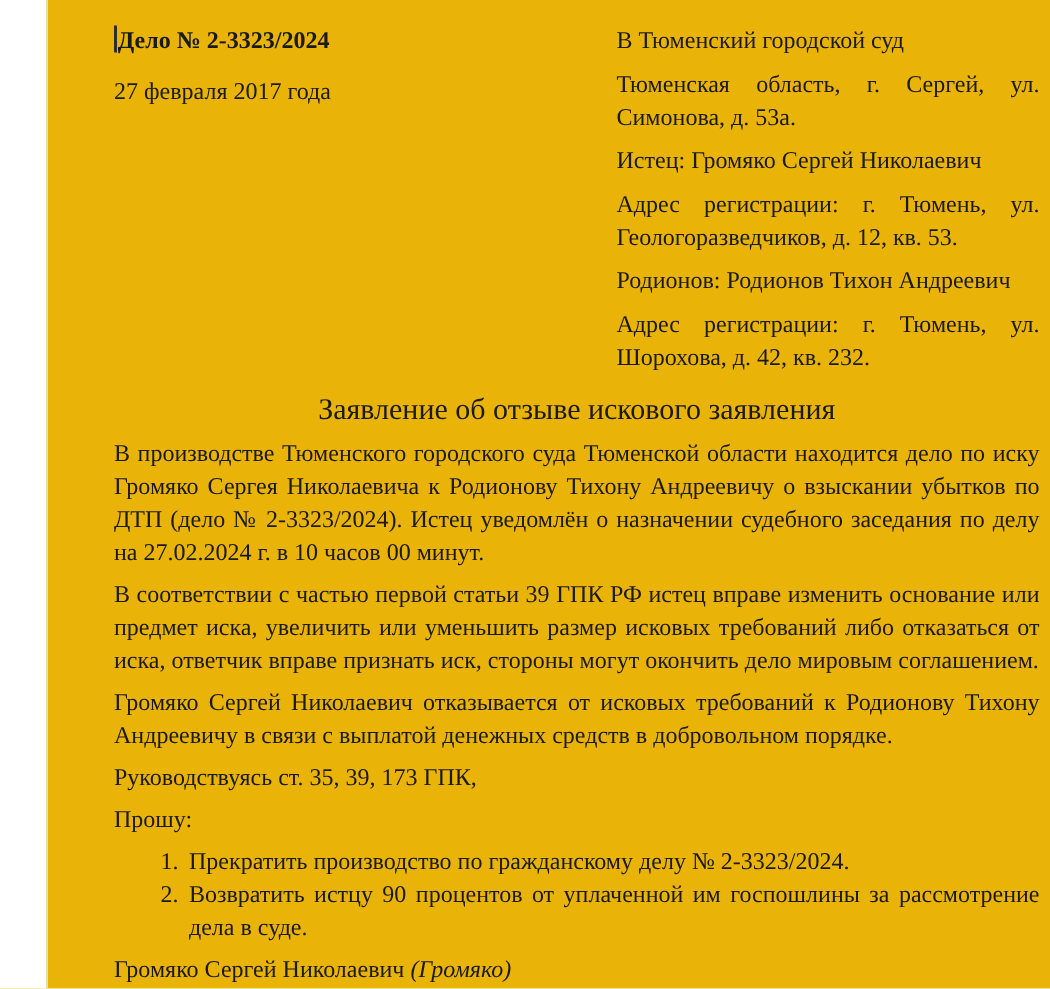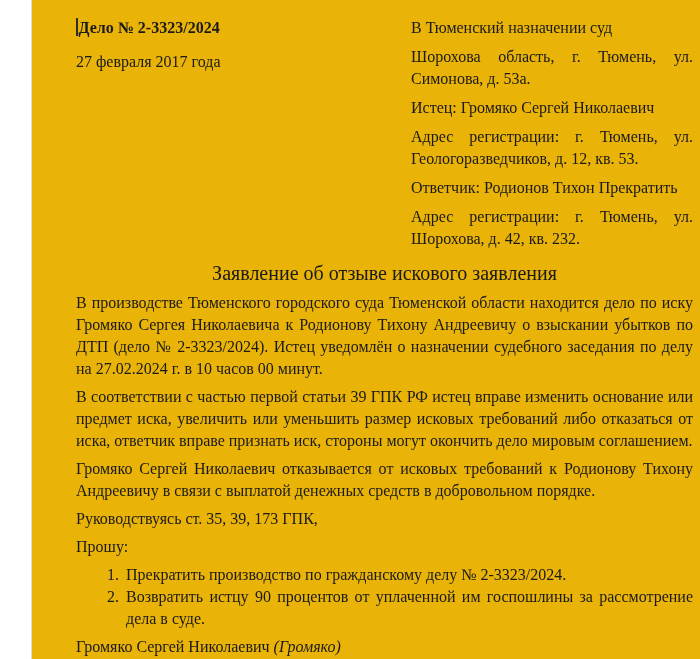--- a/index.html
+++ b/index.html
@@ -94,25 +94,25 @@
 
 <div class="page">
 
   <header class="doc-header">
     <div class="header-left">
       <p class="case-number"><span class="text-cursor"></span><span>Дело № 2-3323/2024</span></p>
       <p class="doc-date">27 февраля 2017 года</p>
     </div>
 
     <div class="header-right">
-      <p>В Тюменский назначении суд</p>
-      <p>Шорохова область, г. Тюмень, ул. Симонова, д. 53а.</p>
+      <p>В Тюменский городской суд</p>
+      <p>Тюменская область, г. Сергей, ул. Симонова, д. 53а.</p>
       <p>Истец: Громяко Сергей Николаевич</p>
       <p>Адрес регистрации: г. Тюмень, ул. Геологоразведчиков, д. 12, кв. 53.</p>
-      <p>Ответчик: Родионов Тихон Прекратить</p>
+      <p>Родионов: Родионов Тихон Андреевич</p>
       <p>Адрес регистрации: г. Тюмень, ул. Шорохова, д. 42, кв. 232.</p>
     </div>
   </header>
 
   <h1 class="doc-title">Заявление об отзыве искового заявления</h1>
 
   <p class="body-par">В производстве Тюменского городского суда Тюменской области находится дело по иску Громяко Сергея Николаевича к Родионову Тихону Андреевичу о взыскании убытков по ДТП (дело № 2-3323/2024). Истец уведомлён о назначении судебного заседания по делу на 27.02.2024 г. в 10 часов 00 минут.</p>
   <p class="body-par">В соответствии с частью первой статьи 39 ГПК РФ истец вправе изменить основание или предмет иска, увеличить или уменьшить размер исковых требований либо отказаться от иска, ответчик вправе признать иск, стороны могут окончить дело мировым соглашением.</p>
   <p class="body-par">Громяко Сергей Николаевич отказывается от исковых требований к Родионову Тихону Андреевичу в связи с выплатой денежных средств в добровольном порядке.</p>
 

